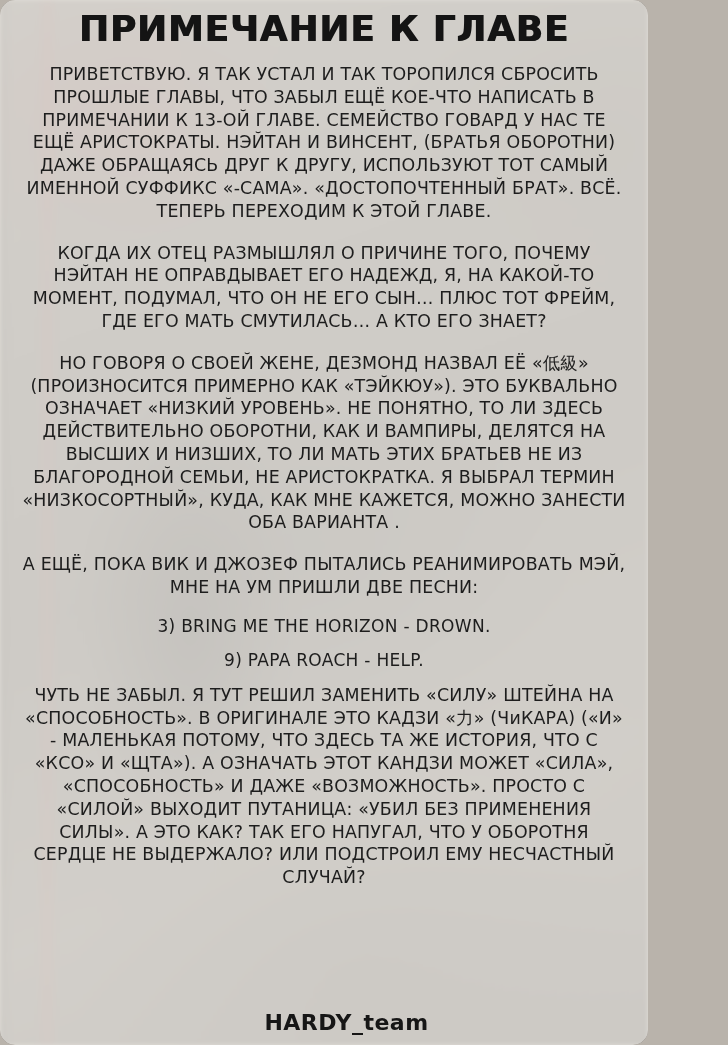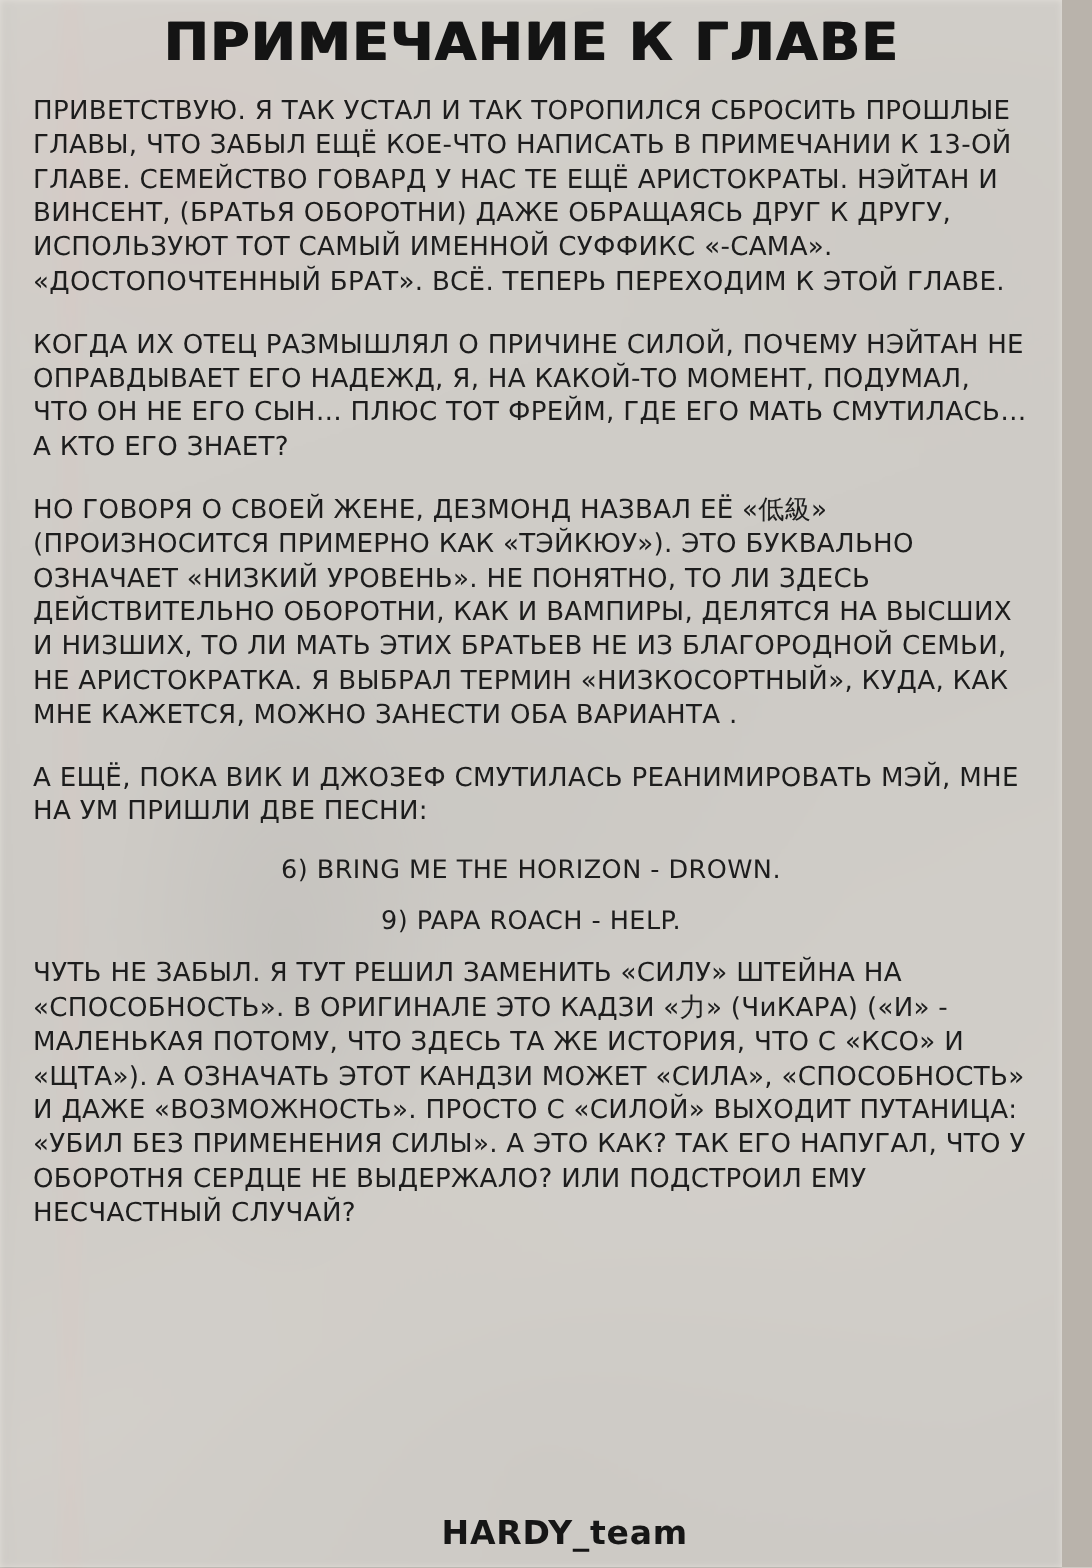--- a/index.html
+++ b/index.html
@@ -8,23 +8,24 @@
   }
   body {
     width: 728px;
     height: 1045px;
     overflow: hidden;
     font-family: "DejaVu Sans", sans-serif;
     background: #b9b3ab;
   }
   .page {
     position: relative;
-    width: 708px;
+    width: 648px;
     height: 1045px;
     overflow: hidden;
+    border-radius: 15px;
   }
   
   .bg {
     position: absolute;
     inset: 0;
     background:
       radial-gradient(ellipse 260px 200px at 120px 120px, rgba(120,60,60,0.55), rgba(120,60,60,0) 70%),
       radial-gradient(ellipse 300px 240px at 600px 140px, rgba(80,70,60,0.5), rgba(80,70,60,0) 70%),
       radial-gradient(ellipse 380px 300px at 300px 560px, rgba(60,58,55,0.55), rgba(60,58,55,0) 72%),
       radial-gradient(ellipse 320px 260px at 650px 700px, rgba(90,85,80,0.45), rgba(90,85,80,0) 70%),
@@ -68,21 +69,21 @@
     margin: 9px 0 14px 0;
     font-family: "DejaVu Sans", sans-serif;
     font-weight: 700;
     font-size: 35px;
     letter-spacing: 1px;
     color: #141414;
     transform: scaleX(1.02);
     text-shadow: 1px 0 0 #141414;
   }
   .para {
-    text-align: left;
+    text-align: center;
     font-size: 17.4px;
     line-height: 1.31;
     letter-spacing: 0.2px;
     color: #1d1d1d;
     margin: 0 0 19px 0;
     font-weight: 500;
   }
   .para.tight { margin-bottom: 17px; }
   .songs {
     margin: 0 0 14px 0;
@@ -114,26 +115,26 @@
 <div class="page">
   <div class="bg"></div>
   <div class="bg-stripes"></div>
   <div class="bg-figure"></div>
   <div class="overlay"></div>
 
   <div class="content">
     <h1 class="title">ПРИМЕЧАНИЕ К ГЛАВЕ</h1>
 
     <p class="para">ПРИВЕТСТВУЮ. Я ТАК УСТАЛ И ТАК ТОРОПИЛСЯ СБРОСИТЬ ПРОШЛЫЕ ГЛАВЫ, ЧТО ЗАБЫЛ ЕЩЁ КОЕ-ЧТО НАПИСАТЬ В ПРИМЕЧАНИИ К 13-ОЙ ГЛАВЕ. СЕМЕЙСТВО ГОВАРД У НАС ТЕ ЕЩЁ АРИСТОКРАТЫ. НЭЙТАН И ВИНСЕНТ, (БРАТЬЯ ОБОРОТНИ) ДАЖЕ ОБРАЩАЯСЬ ДРУГ К ДРУГУ, ИСПОЛЬЗУЮТ ТОТ САМЫЙ ИМЕННОЙ СУФФИКС «-САМА». «ДОСТОПОЧТЕННЫЙ БРАТ». ВСЁ. ТЕПЕРЬ ПЕРЕХОДИМ К ЭТОЙ ГЛАВЕ.</p>
-    <p class="para">КОГДА ИХ ОТЕЦ РАЗМЫШЛЯЛ О ПРИЧИНЕ СИЛОЙ, ПОЧЕМУ НЭЙТАН НЕ ОПРАВДЫВАЕТ ЕГО НАДЕЖД, Я, НА КАКОЙ-ТО МОМЕНТ, ПОДУМАЛ, ЧТО ОН НЕ ЕГО СЫН… ПЛЮС ТОТ ФРЕЙМ, ГДЕ ЕГО МАТЬ СМУТИЛАСЬ… А КТО ЕГО ЗНАЕТ?</p>
+    <p class="para">КОГДА ИХ ОТЕЦ РАЗМЫШЛЯЛ О ПРИЧИНЕ ТОГО, ПОЧЕМУ НЭЙТАН НЕ ОПРАВДЫВАЕТ ЕГО НАДЕЖД, Я, НА КАКОЙ-ТО МОМЕНТ, ПОДУМАЛ, ЧТО ОН НЕ ЕГО СЫН… ПЛЮС ТОТ ФРЕЙМ, ГДЕ ЕГО МАТЬ СМУТИЛАСЬ… А КТО ЕГО ЗНАЕТ?</p>
     <p class="para">НО ГОВОРЯ О СВОЕЙ ЖЕНЕ, ДЕЗМОНД НАЗВАЛ ЕЁ «低級» (ПРОИЗНОСИТСЯ ПРИМЕРНО КАК «ТЭЙКЮУ»). ЭТО БУКВАЛЬНО ОЗНАЧАЕТ «НИЗКИЙ УРОВЕНЬ». НЕ ПОНЯТНО, ТО ЛИ ЗДЕСЬ ДЕЙСТВИТЕЛЬНО ОБОРОТНИ, КАК И ВАМПИРЫ, ДЕЛЯТСЯ НА ВЫСШИХ И НИЗШИХ, ТО ЛИ МАТЬ ЭТИХ БРАТЬЕВ НЕ ИЗ БЛАГОРОДНОЙ СЕМЬИ, НЕ АРИСТОКРАТКА. Я ВЫБРАЛ ТЕРМИН «НИЗКОСОРТНЫЙ», КУДА, КАК МНЕ КАЖЕТСЯ, МОЖНО ЗАНЕСТИ ОБА ВАРИАНТА .</p>
-    <p class="para tight">А ЕЩЁ, ПОКА ВИК И ДЖОЗЕФ СМУТИЛАСЬ РЕАНИМИРОВАТЬ МЭЙ, МНЕ НА УМ ПРИШЛИ ДВЕ ПЕСНИ:</p>
+    <p class="para tight">А ЕЩЁ, ПОКА ВИК И ДЖОЗЕФ ПЫТАЛИСЬ РЕАНИМИРОВАТЬ МЭЙ, МНЕ НА УМ ПРИШЛИ ДВЕ ПЕСНИ:</p>
 
     <div class="songs">
-      <p class="song">6) BRING ME THE HORIZON - DROWN.</p>
+      <p class="song">3) BRING ME THE HORIZON - DROWN.</p>
       <p class="song">9) PAPA ROACH - HELP.</p>
     </div>
 
     <p class="para">ЧУТЬ НЕ ЗАБЫЛ. Я ТУТ РЕШИЛ ЗАМЕНИТЬ «СИЛУ» ШТЕЙНА НА «СПОСОБНОСТЬ». В ОРИГИНАЛЕ ЭТО КАДЗИ «力» (ЧиКАРА) («И» - МАЛЕНЬКАЯ ПОТОМУ, ЧТО ЗДЕСЬ ТА ЖЕ ИСТОРИЯ, ЧТО С «КСО» И «ЩТА»). А ОЗНАЧАТЬ ЭТОТ КАНДЗИ МОЖЕТ «СИЛА», «СПОСОБНОСТЬ» И ДАЖЕ «ВОЗМОЖНОСТЬ». ПРОСТО С «СИЛОЙ» ВЫХОДИТ ПУТАНИЦА: «УБИЛ БЕЗ ПРИМЕНЕНИЯ СИЛЫ». А ЭТО КАК? ТАК ЕГО НАПУГАЛ, ЧТО У ОБОРОТНЯ СЕРДЦЕ НЕ ВЫДЕРЖАЛО? ИЛИ ПОДСТРОИЛ ЕМУ НЕСЧАСТНЫЙ СЛУЧАЙ?</p>
   </div>
 
   <div class="footer">HARDY_team</div>
 </div>
 
 </body></html>

